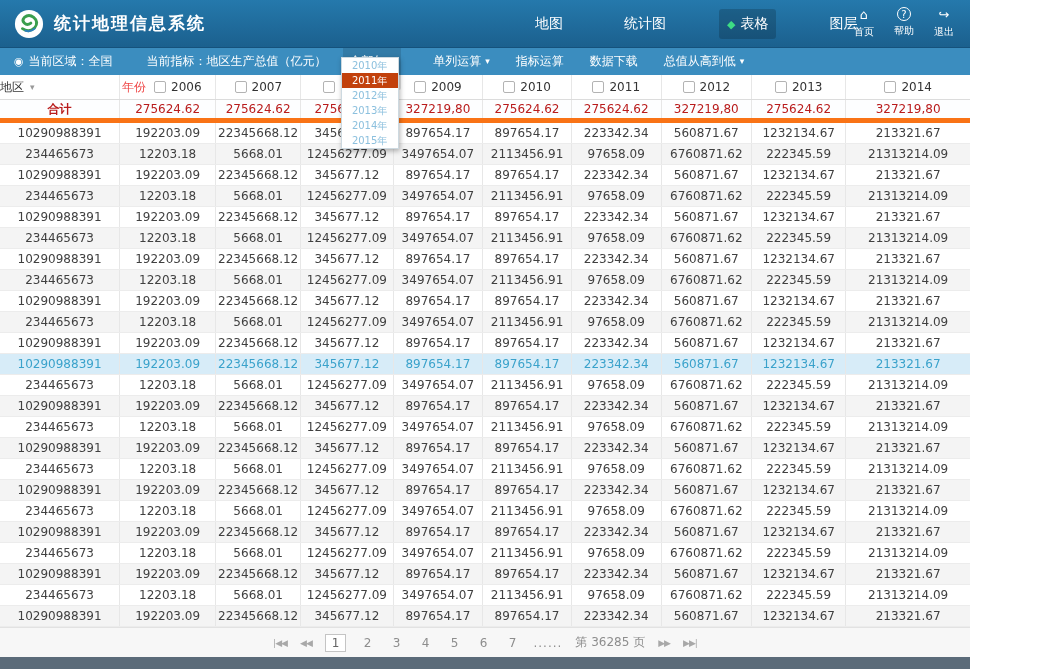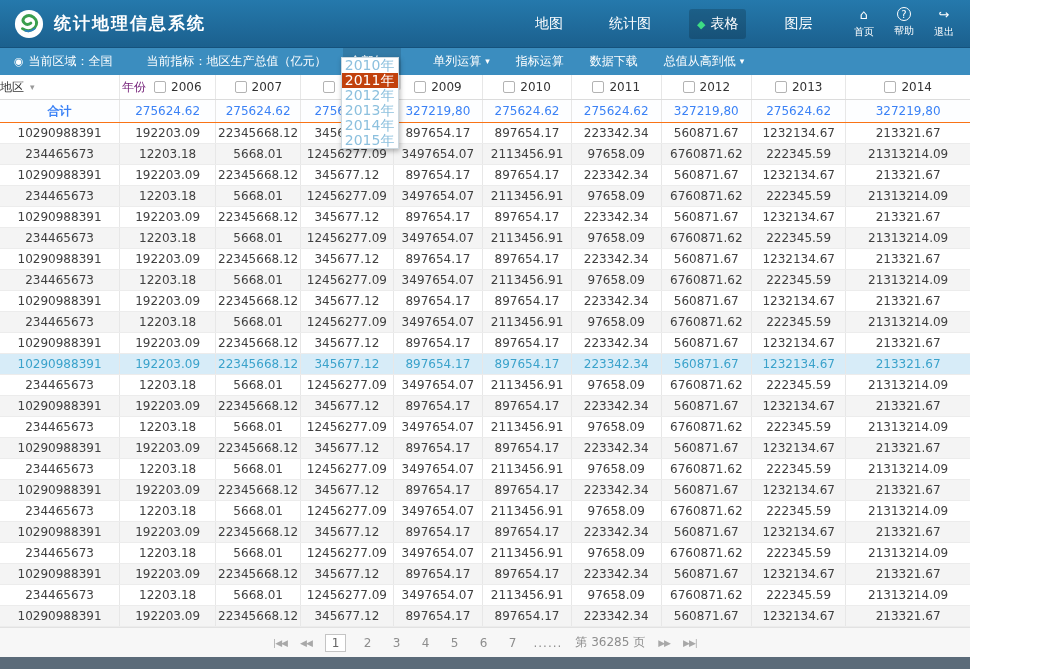--- a/index.html
+++ b/index.html
@@ -11,21 +11,21 @@
   }
   .app { width:970px; height:669px; display:flex; flex-direction:column; background:#fff; position:relative; }
 
   
   .topbar { height:48px; flex:0 0 48px; background:linear-gradient(180deg,#2579ac,#1b608e);
             border-bottom:1px solid #15527c; display:flex; align-items:center; padding:0 14px;
             position:relative; color:#fff; z-index:40; }
   .brand { display:flex; align-items:center; }
   .logo { width:30px; height:30px; display:inline-block; }
   .app-title { font-size:17px; font-weight:bold; margin-left:10px; letter-spacing:2px; }
-  .mainnav { position:absolute; left:527px; top:0; height:48px; display:flex; align-items:center; gap:30px; font-size:14px; }
+  .mainnav { position:absolute; left:527px; top:0; height:48px; display:flex; align-items:center; gap:45px; font-size:14px; }
   .nav-item { cursor:pointer; display:flex; align-items:center; gap:5px; padding:6px 8px; }
   .nav-item.active { background:rgba(0,0,0,.18); border-radius:3px; }
   .diamond { color:#3ddc84; font-size:11px; line-height:1; }
   .quick { position:absolute; right:14px; top:7px; display:flex; gap:16px; }
   .qitem { display:flex; flex-direction:column; align-items:center; gap:3px; font-size:10px; cursor:pointer; min-width:24px; }
   .qicon { font-size:13px; height:15px; line-height:15px; }
   .qicon.help { border:1px solid #fff; border-radius:50%; width:14px; height:14px; line-height:13px; font-size:10px; text-align:center; }
 
   
   .toolbar { height:27px; flex:0 0 27px; background:#3b8dbf; display:flex; align-items:center;
@@ -37,38 +37,38 @@
             padding:20px 7px; cursor:pointer; }
   .tb-btn.open { background:rgba(0,0,0,.12); border-radius:2px; }
   .caret { font-size:9px; line-height:1; }
   .gcaret { color:#999; }
   .tb-menu { display:flex; gap:26px; margin-left:32px; }
   .mi { display:flex; align-items:center; gap:4px; cursor:pointer; }
 
   
   .dropdown { position:absolute; top:24px; left:-2px; width:58px; background:#fff;
               border:1px solid #cdd9e0; box-shadow:1px 2px 5px rgba(0,0,0,.3); z-index:60; }
-  .dd-item { height:15px; line-height:15px; font-size:14px; color:#8cc0de; text-align:center; cursor:pointer; }
+  .dd-item { height:15px; line-height:15px; font-size:10px; color:#8cc0de; text-align:center; cursor:pointer; }
   .dd-item.sel { background:#c2410c; color:#fff; }
 
   
   .cell { display:flex; align-items:center; justify-content:center; height:100%;
           border-right:1px solid #e7e7e7; font-size:12px; white-space:nowrap; overflow:hidden; }
   .c0{width:130px} .c1{width:104px} .c2{width:92px} .c3{width:100px} .c4{width:97px}
   .c5{width:96px} .c6{width:97px} .c7{width:98px} .c8{width:102px} .c9{width:134px; border-right:none;}
 
   .thead { height:25px; flex:0 0 25px; display:flex; background:#fff; color:#333; border-bottom:1px solid #dcdcdc; }
   .head-region { justify-content:flex-start; gap:6px; }
   .first-year { justify-content:flex-start; padding-left:2px; }
-  .ygroup { margin-right:8px; color:#701a75; }
+  .ygroup { margin-right:8px; color:#ef4444; }
   .cb { width:12px; height:12px; flex:0 0 12px; border:1px solid #b3b3b3; border-radius:2px; background:#fff; display:inline-block; }
   .ylab { margin-left:5px; }
 
   .trow { display:flex; height:21px; flex:0 0 21px; border-bottom:1px solid #ececec; color:#404040; background:#fff; }
-  .trow.total { height:23px; flex:0 0 23px; color:#3b82f6; background:#fdfeff; border-bottom:1px solid #f97316; }
+  .trow.total { height:23px; flex:0 0 23px; color:#b91c1c; background:#fdfeff; border-bottom:5px solid #f97316; }
   .total-label { font-weight:bold; }
   .rows { height:504px; flex:0 0 504px; overflow:hidden; }
   .rows .trow:nth-child(even) { background:#f4f4f4; }
   .rows .trow.hl { background:#d7ecf8; color:#3aa2cb; }
 
   
   .pager { height:30px; flex:0 0 30px; display:flex; align-items:center; justify-content:center;
            gap:13px; background:#f7f7f7; border-top:1px solid #e2e2e2; color:#8d8d8d; font-size:12px; }
   .picon { font-size:9px; color:#a8a8a8; letter-spacing:-1px; cursor:pointer; }
   .pnum { min-width:16px; text-align:center; padding:2px 4px; cursor:pointer; }

